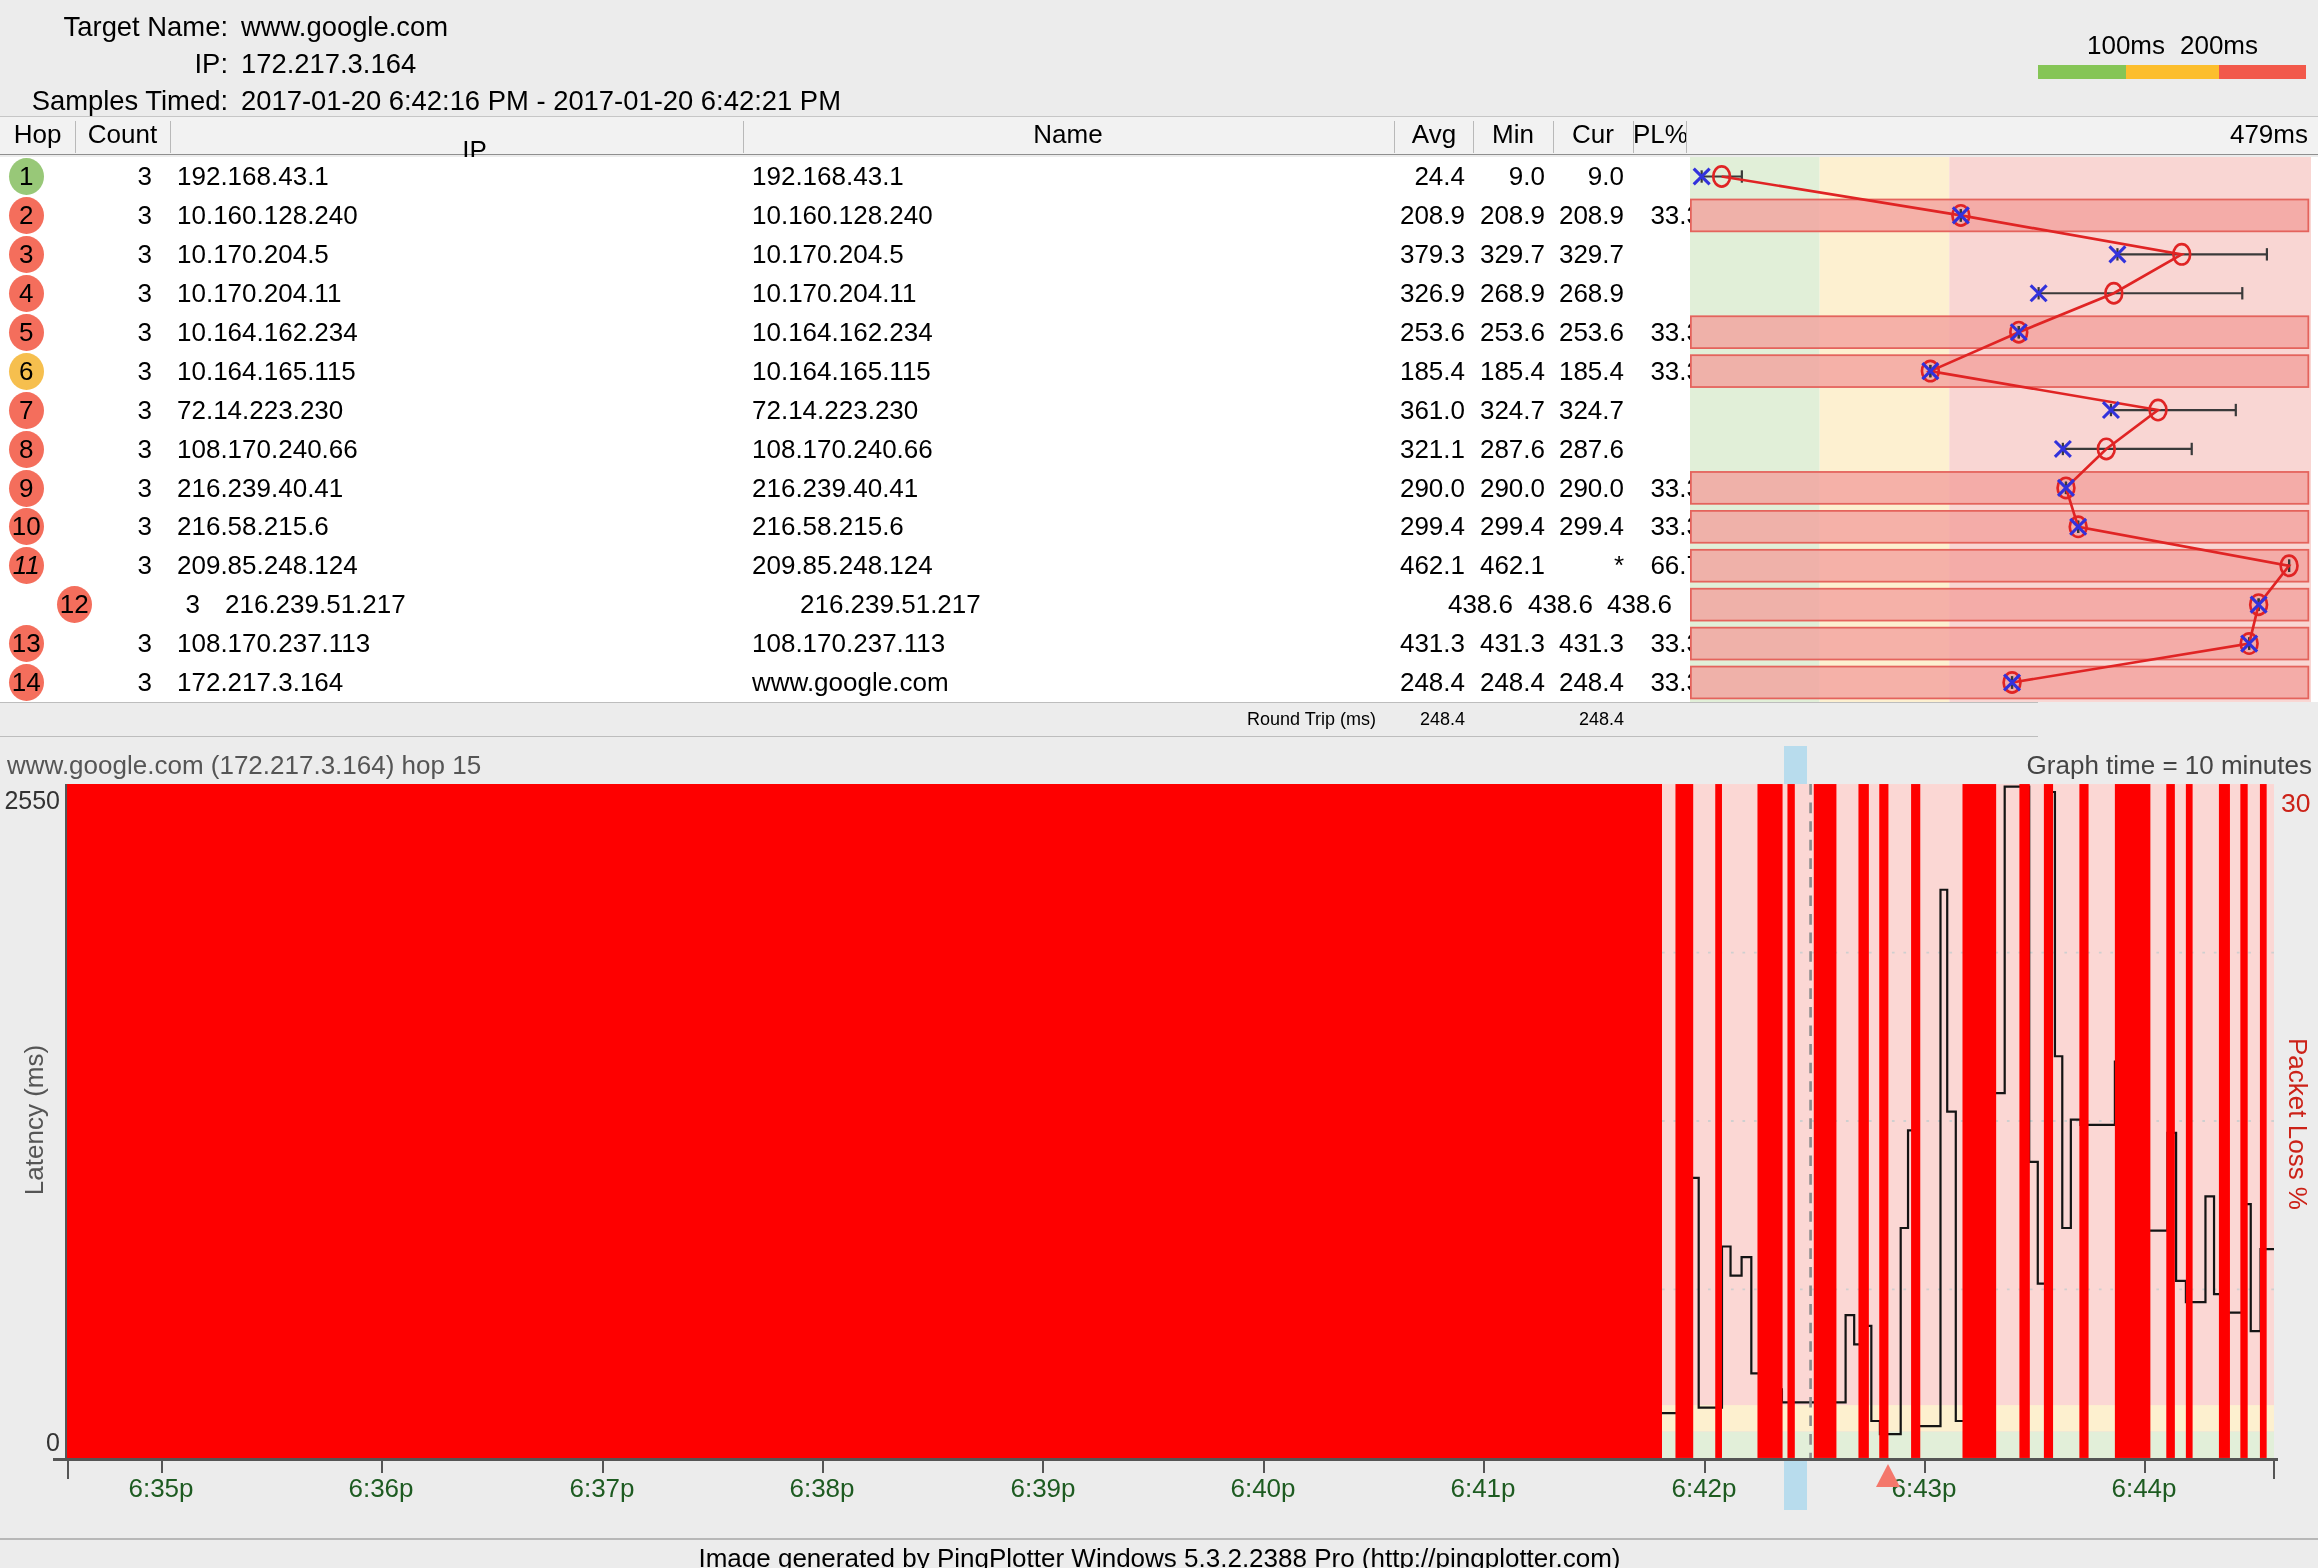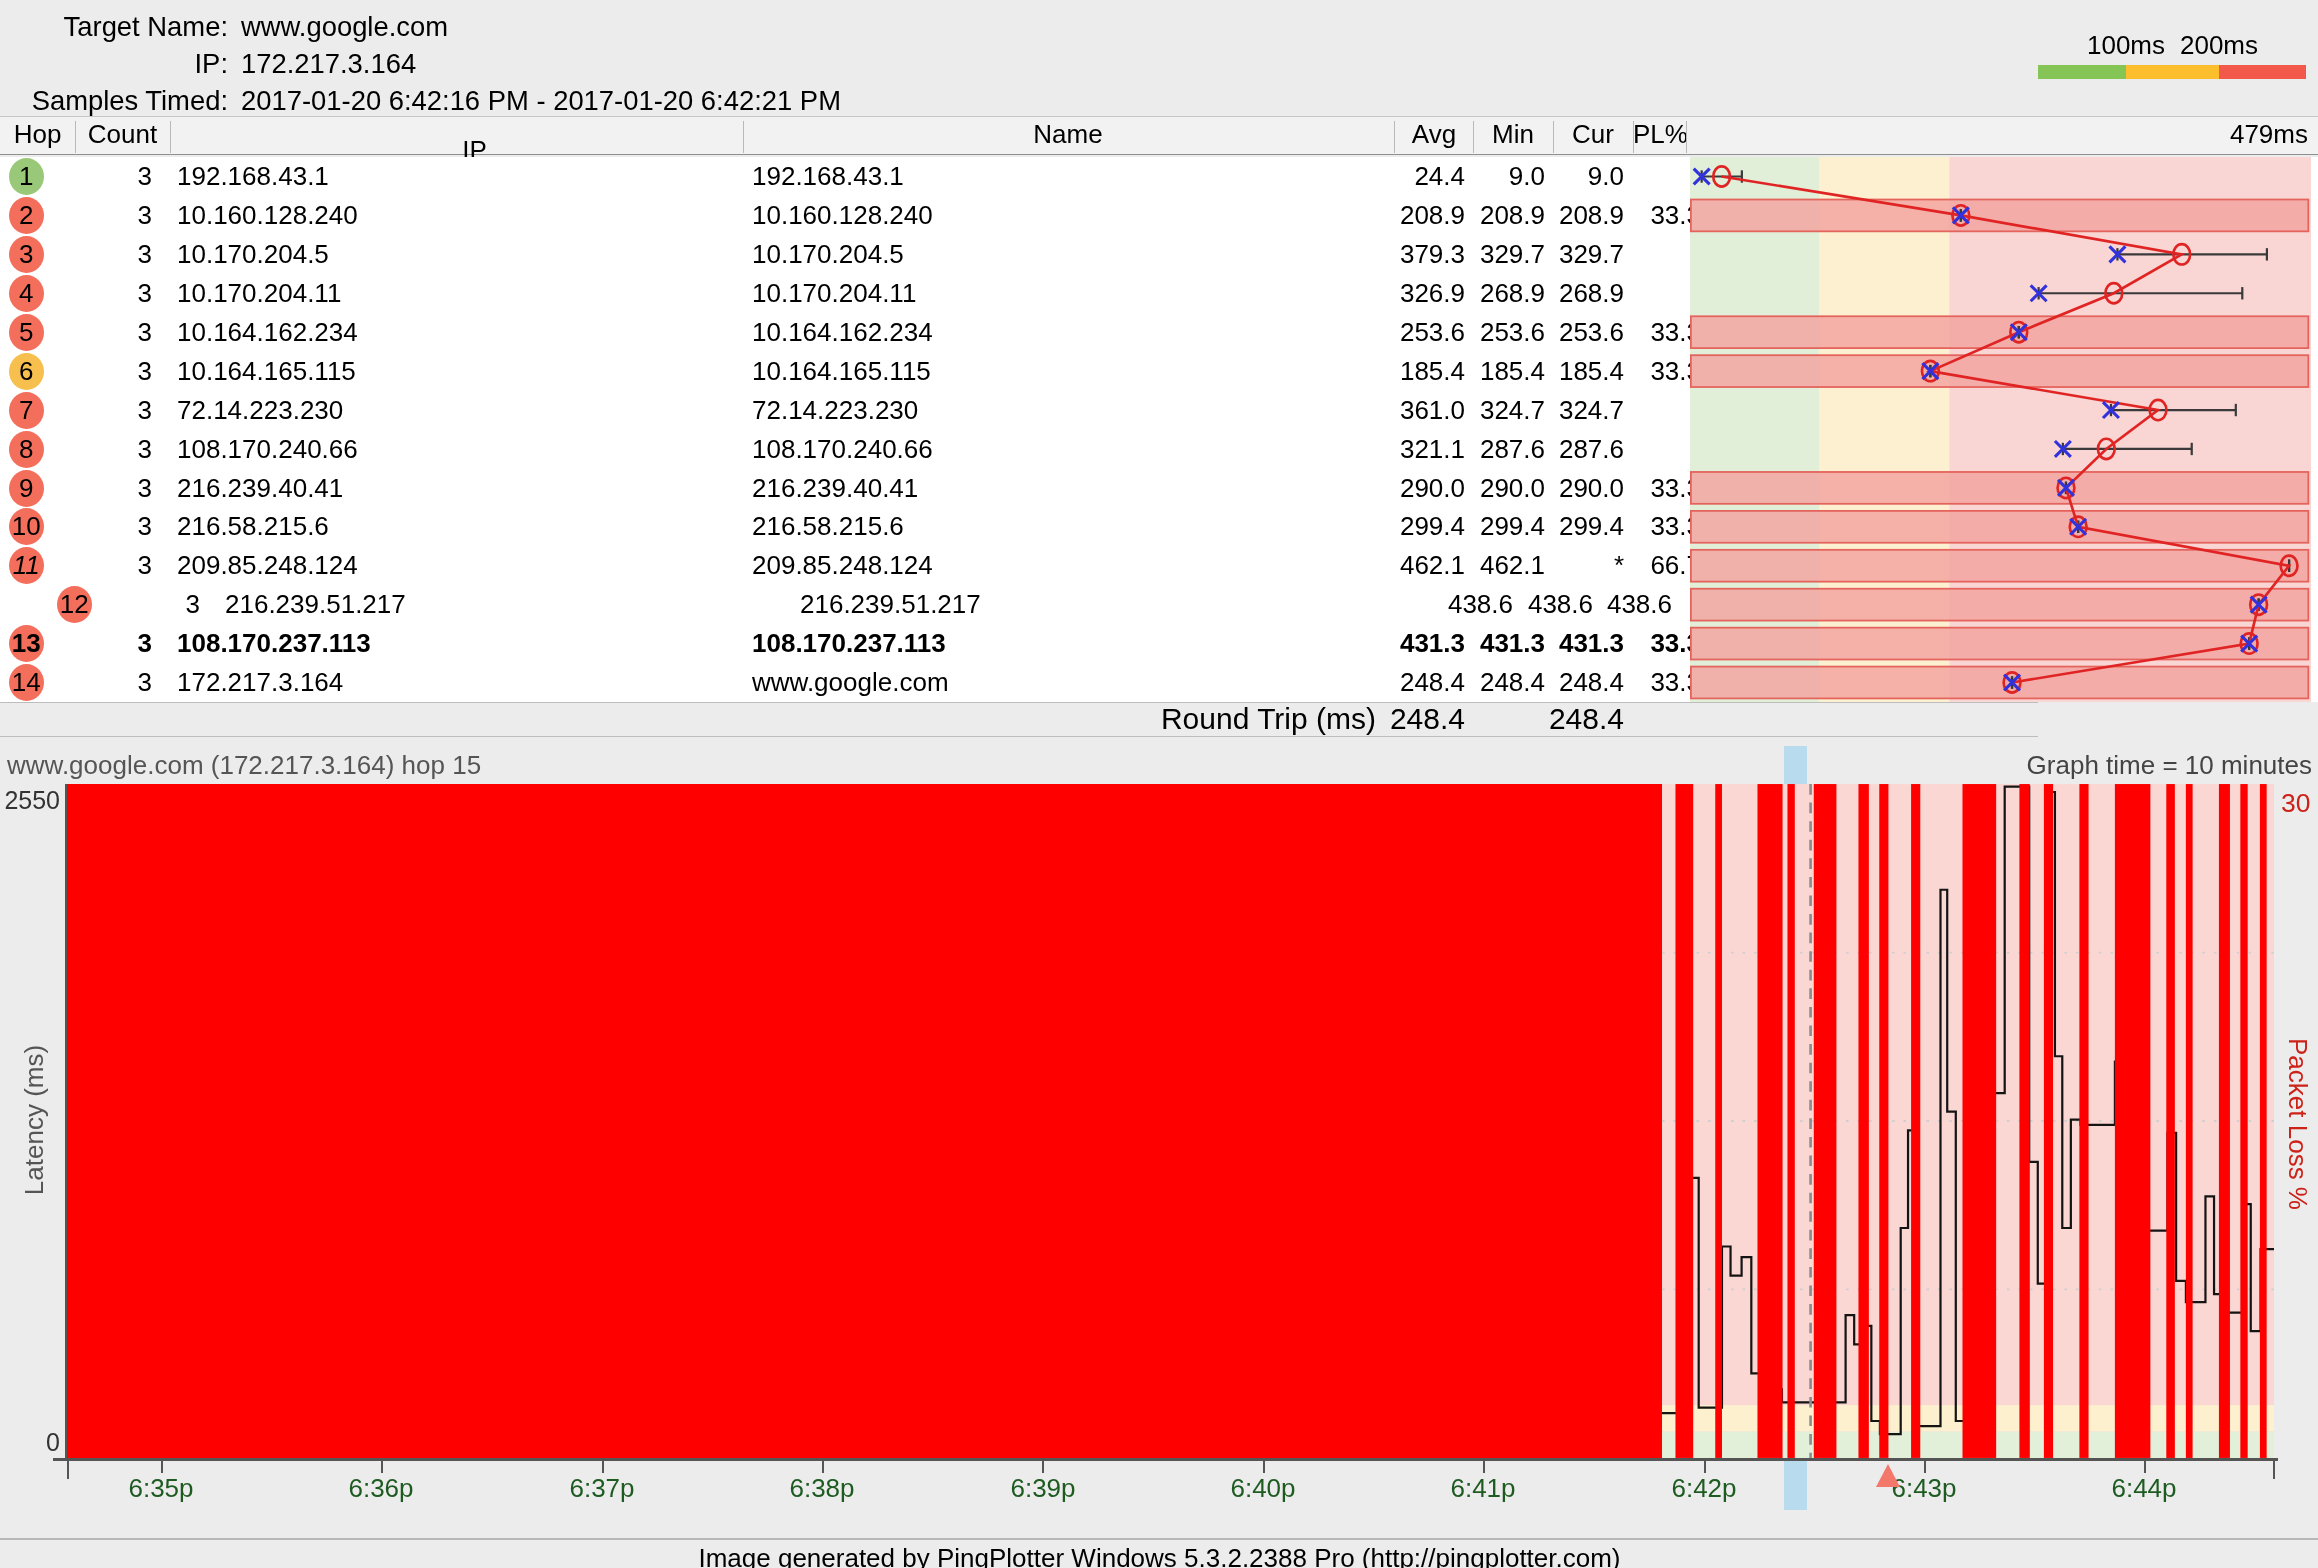--- a/index.html
+++ b/index.html
@@ -19,21 +19,21 @@
          border-top:1.8px solid #c6c6c6;border-bottom:1.8px solid #8f8f8f;box-sizing:border-box;}
   .th{font-size:26px;line-height:35px;top:0;height:35px;}
   .vdiv{top:3.5px;width:0.9px;height:32px;background:#b9b9b9;}
   #tbody-bg{top:157px;left:0;width:2319px;height:545px;background:#ffffff;}
   .row{left:0;width:2319px;height:39px;font-size:26px;line-height:39px;}
   .cell{top:0;height:39px;white-space:nowrap;}
   .hopball{left:8.8px;top:0.9px;width:35px;height:37px;border-radius:50%;
            text-align:center;line-height:37px;font-size:26px;}
   #summary{top:702px;left:0;width:2038px;height:35px;background:#ececec;
            border-top:1.8px solid #bdbdbd;border-bottom:1.8px solid #bdbdbd;
-           font-size:30px;line-height:32px;box-sizing:border-box;}
+           font-size:18px;line-height:32px;box-sizing:border-box;}
   
   .lt{font-size:26px;color:#555;}
   .tick{width:1.8px;background:#555;top:1461px;height:11.5px;}
   .tick-label{font-size:26px;color:#1d5b21;top:1473px;width:124px;text-align:center;}
   .rot{transform-origin:center center;text-align:center;font-size:26px;}
   #statusline{font-size:26px;top:1504px;left:7px;width:2124px;}
   #footer{font-size:26px;top:1543px;left:0;width:2319px;text-align:center;}
 </style>
 </head>
 <body>
@@ -187,21 +187,21 @@
       <div class="abs row" style="top: 428px; margin-left: 48px;">
         <div class="abs hopball" style="background: rgb(244, 110, 92);">12</div>
         <div class="abs cell r" style="left: 85px; width: 67px;">3</div>
         <div class="abs cell " style="left: 177px; width: 549px;">216.239.51.217</div>
         <div class="abs cell " style="left: 752px; width: 566px;">216.239.51.217</div>
         <div class="abs cell r" style="left: 1323px; width: 142px;">438.6</div>
         <div class="abs cell r" style="left: 1403px; width: 142px;">438.6</div>
         <div class="abs cell r" style="left: 1482px; width: 142px;">438.6</div>
         <div class="abs cell r" style="left: 1559px; width: 142px;">33.3</div>
       </div>
-      <div class="abs row" style="top: 467px; font-weight: bold;">
+      <div class="abs row" style="top: 467px;">
         <div class="abs hopball" style="background: rgb(244, 110, 92);">13</div>
         <div class="abs cell r" style="left: 85px; width: 67px;">3</div>
         <div class="abs cell " style="left: 177px; width: 549px;">108.170.237.113</div>
         <div class="abs cell " style="left: 752px; width: 566px;">108.170.237.113</div>
         <div class="abs cell r" style="left: 1323px; width: 142px;">431.3</div>
         <div class="abs cell r" style="left: 1403px; width: 142px;">431.3</div>
         <div class="abs cell r" style="left: 1482px; width: 142px;">431.3</div>
         <div class="abs cell r" style="left: 1559px; width: 142px;">33.3</div>
       </div>
       <div class="abs row" style="top: 506px;">

